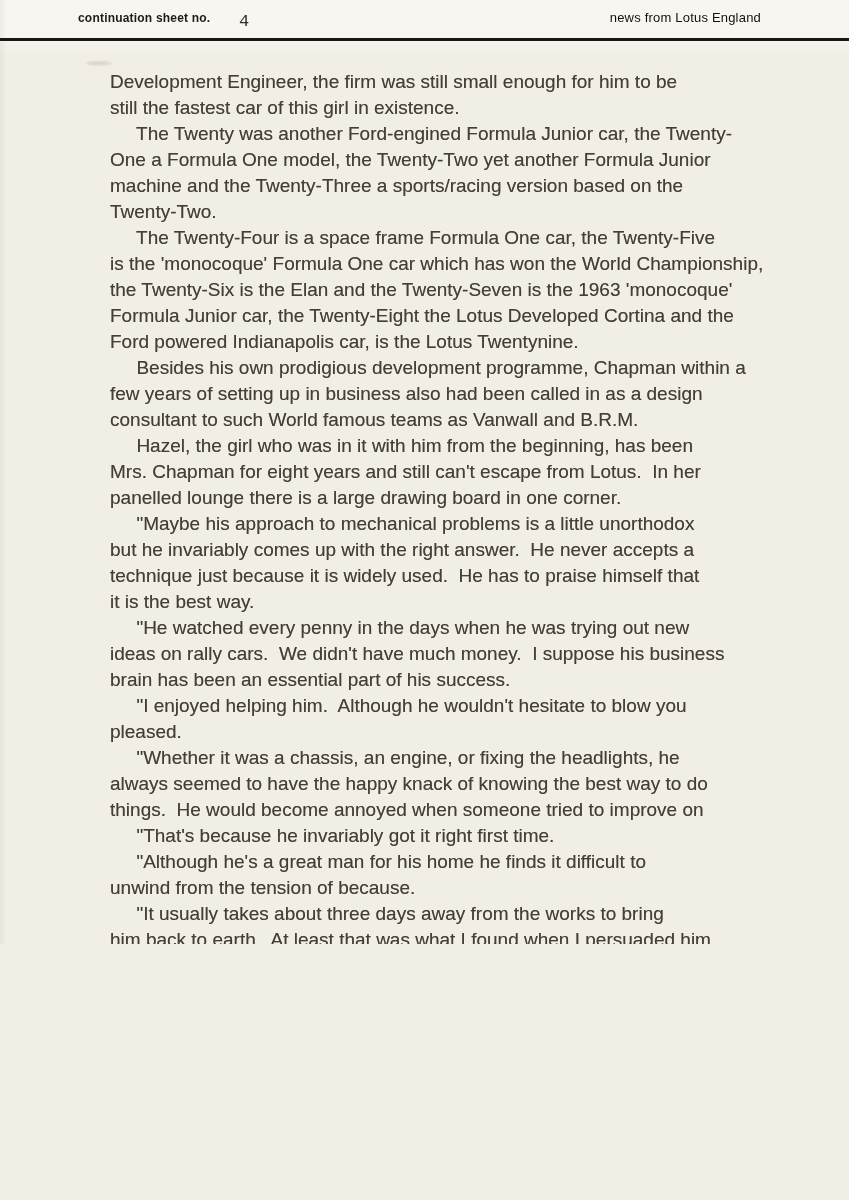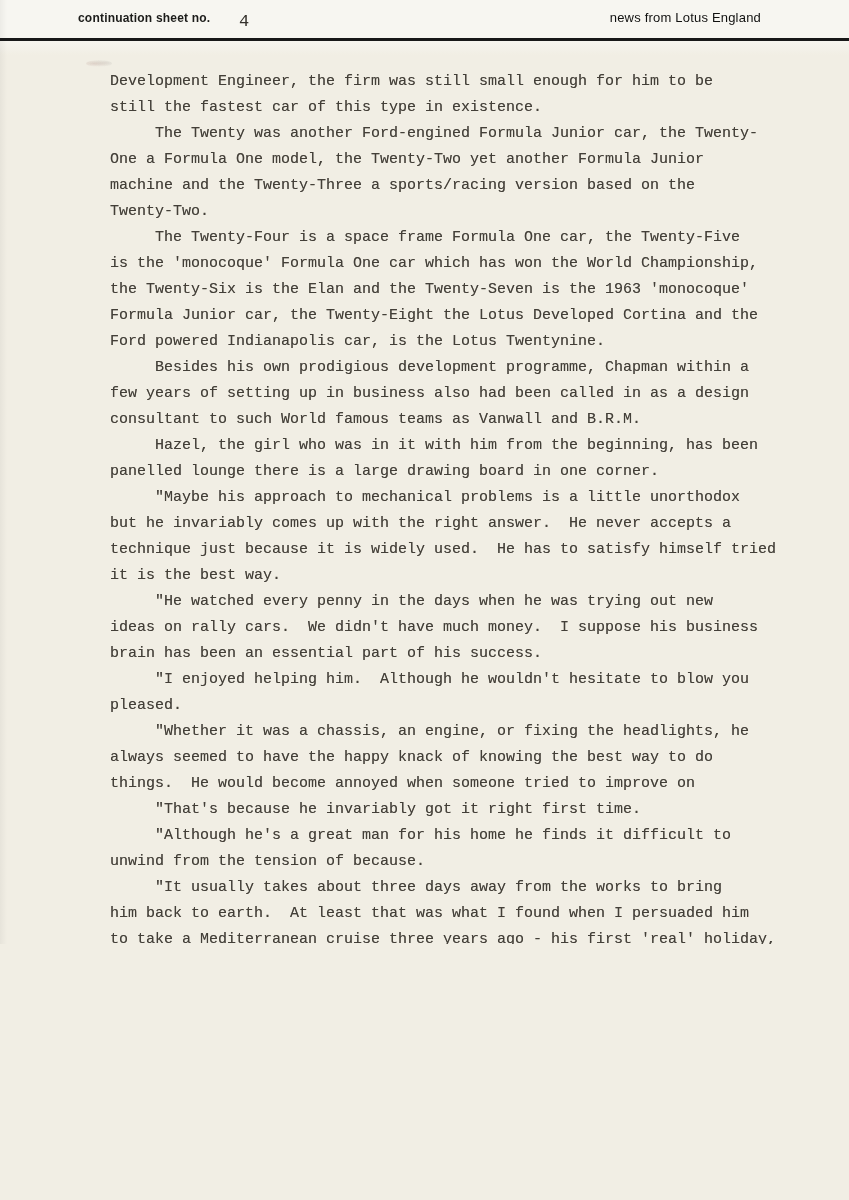--- a/index.html
+++ b/index.html
@@ -69,22 +69,22 @@
     height:7px;
     background:radial-gradient(ellipse at 30% 50%, rgba(160,110,100,0.18), rgba(160,110,100,0) 70%),
                radial-gradient(ellipse at 75% 40%, rgba(120,120,120,0.12), rgba(120,120,120,0) 70%);
     border-radius:50%;
   }
   .document-body{
     position:absolute;
     left:110px;
     top:69px;
     width:712px;
-    font-family:Liberation Mono, monospace;
-    font-size:15px;
+    font-family:Liberation Sans, sans-serif;
+    font-size:19px;
     line-height:26px;
     color:var(--ink);
     text-shadow:0 0 0.6px rgba(67,63,56,0.55);
   }
   .paragraph{ margin:0; }
   .line{
     white-space:pre;
     height:26px;
   }
 </style>
@@ -101,21 +101,21 @@
 
   <div class="header-rule"></div>
 
   <div class="smudge"></div>
 
   <div class="document-body">
       <div class="paragraph">
         <div class="line">Development Engineer, the firm was still small enough for him to be</div>
       </div>
       <div class="paragraph">
-        <div class="line">still the fastest car of this type in existence.</div>
+        <div class="line">still the fastest car of this girl in existence.</div>
       </div>
       <div class="paragraph">
         <div class="line">     The Twenty was another Ford-engined Formula Junior car, the Twenty-</div>
         <div class="line">One a Formula One model, the Twenty-Two yet another Formula Junior</div>
         <div class="line">machine and the Twenty-Three a sports/racing version based on the</div>
         <div class="line">Twenty-Two.</div>
       </div>
       <div class="paragraph">
         <div class="line">     The Twenty-Four is a space frame Formula One car, the Twenty-Five</div>
         <div class="line">is the 'monocoque' Formula One car which has won the World Championship,</div>
@@ -123,26 +123,27 @@
         <div class="line">Formula Junior car, the Twenty-Eight the Lotus Developed Cortina and the</div>
         <div class="line">Ford powered Indianapolis car, is the Lotus Twentynine.</div>
       </div>
       <div class="paragraph">
         <div class="line">     Besides his own prodigious development programme, Chapman within a</div>
         <div class="line">few years of setting up in business also had been called in as a design</div>
         <div class="line">consultant to such World famous teams as Vanwall and B.R.M.</div>
       </div>
       <div class="paragraph">
         <div class="line">     Hazel, the girl who was in it with him from the beginning, has been</div>
+        <div class="line">Mrs. Chapman for eight years and still can't escape from Lotus.  In her</div>
         <div class="line">panelled lounge there is a large drawing board in one corner.</div>
       </div>
       <div class="paragraph">
         <div class="line">     "Maybe his approach to mechanical problems is a little unorthodox</div>
         <div class="line">but he invariably comes up with the right answer.  He never accepts a</div>
-        <div class="line">technique just because it is widely used.  He has to satisfy himself tried</div>
+        <div class="line">technique just because it is widely used.  He has to praise himself that</div>
         <div class="line">it is the best way.</div>
       </div>
       <div class="paragraph">
         <div class="line">     "He watched every penny in the days when he was trying out new</div>
         <div class="line">ideas on rally cars.  We didn't have much money.  I suppose his business</div>
         <div class="line">brain has been an essential part of his success.</div>
       </div>
       <div class="paragraph">
         <div class="line">     "I enjoyed helping him.  Although he wouldn't hesitate to blow you</div>
         <div class="line">pleased.</div>

